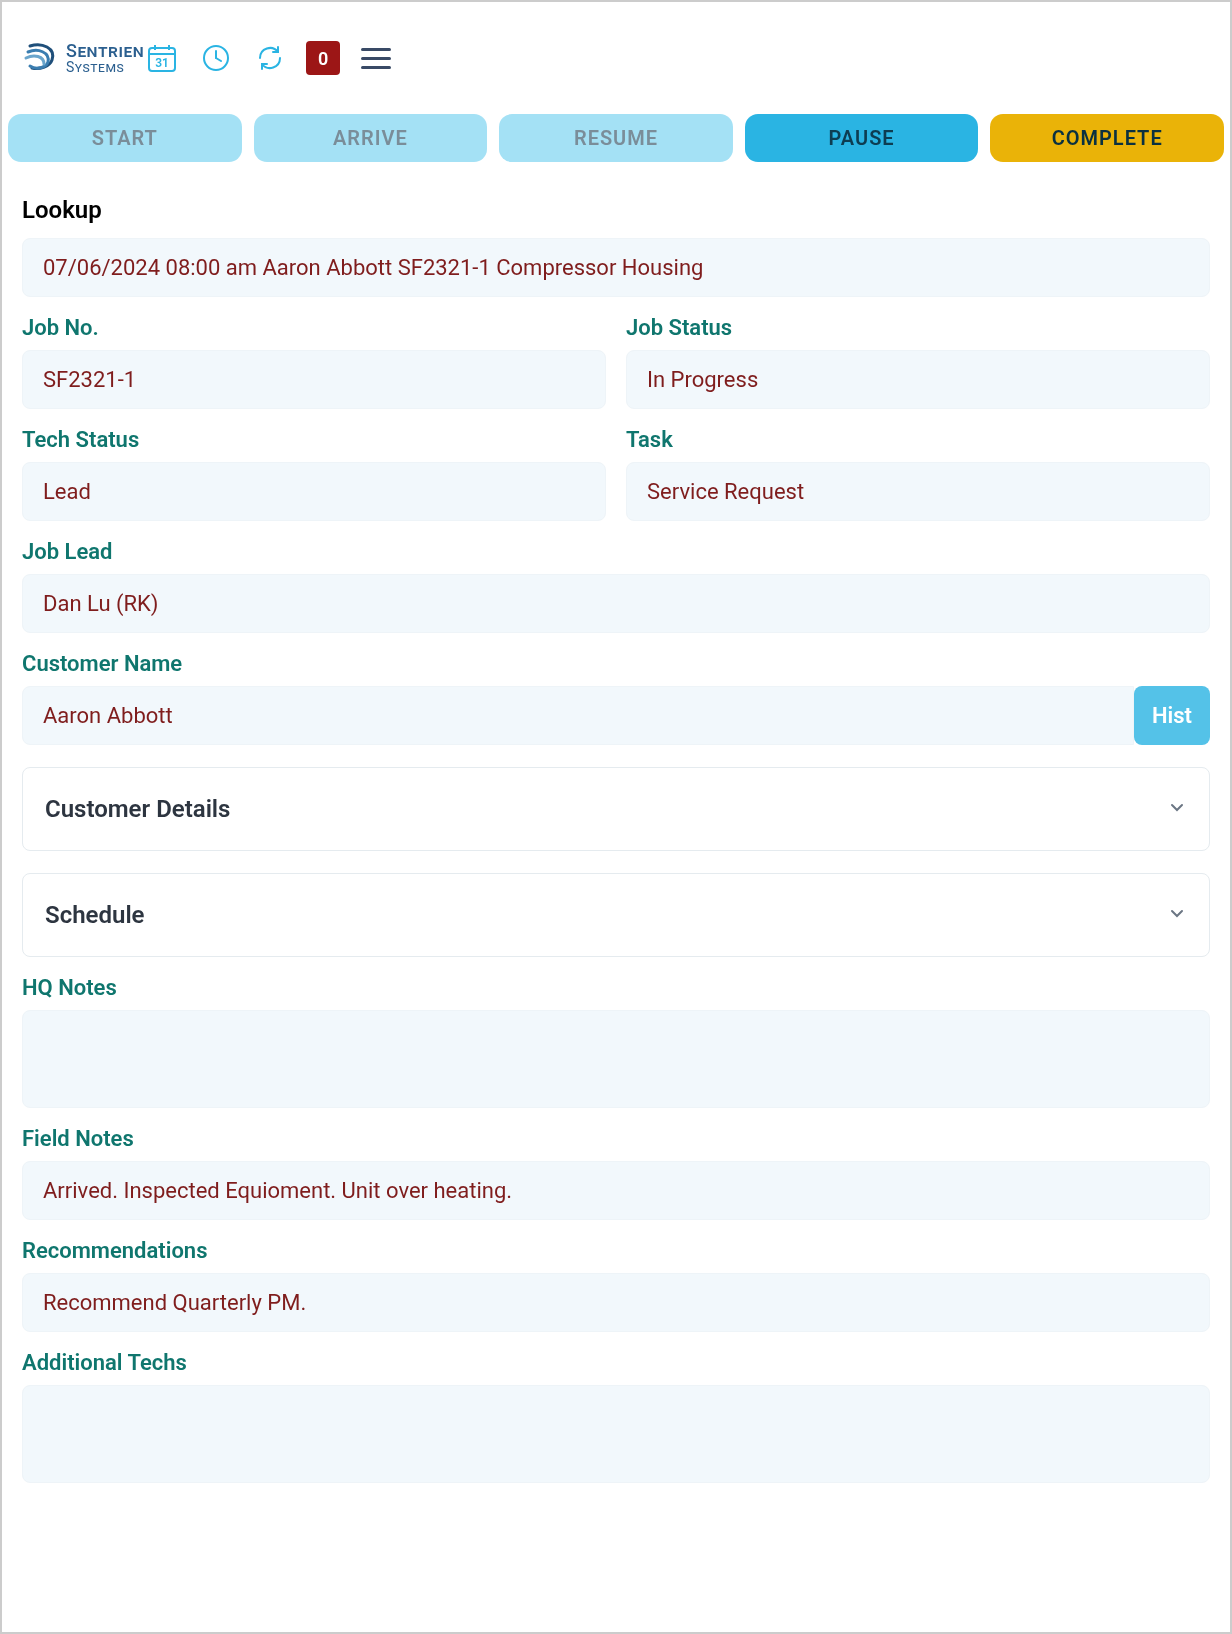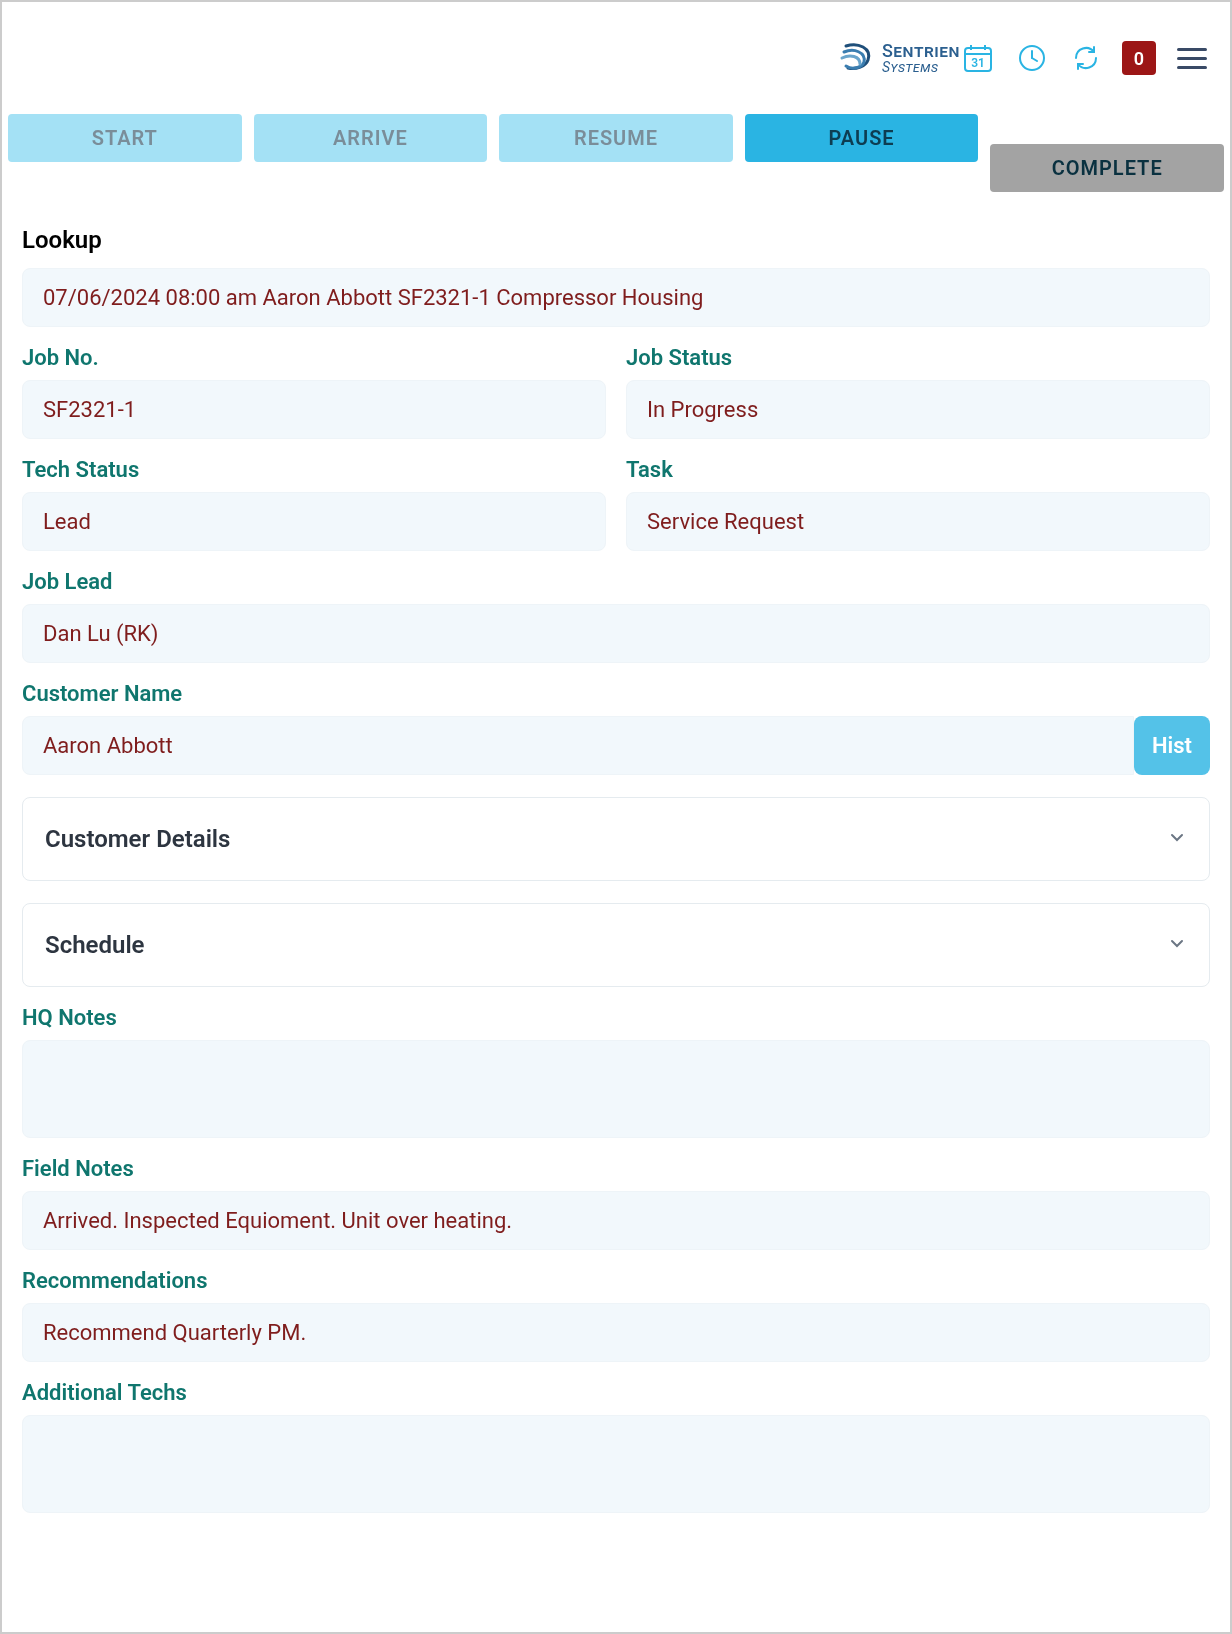--- a/index.html
+++ b/index.html
@@ -7,38 +7,38 @@
       font-family: -apple-system, BlinkMacSystemFont, "Segoe UI", Roboto, Arial, sans-serif;
       background: #fff;
       width: 1232px;
       height: 1634px;
       overflow: hidden;
       border: 2px solid #ccc;
     }
     .header {
       display: flex;
       align-items: center;
-      justify-content: flex-end;
+      justify-content: flex-start;
       padding: 18px 20px;
       height: 112px;
     }
     .logo-wrap {
       display: flex;
       align-items: center;
       gap: 8px;
     }
     .logo-swirl {
       width: 36px;
       height: 36px;
       position: relative;
     }
     .logo-swirl svg { width: 36px; height: 36px; }
     .logo-text { display: flex; flex-direction: column; line-height: 1; }
     .logo-top { font-size: 18px; font-weight: 500; color: #2b5f8f; letter-spacing: 0.5px; font-variant: small-caps; }
-    .logo-bot { font-size: 14px; font-weight: 400; color: #2b5f8f; letter-spacing: 0.5px; font-variant: small-caps; font-style: italic; }
+    .logo-bot { font-size: 14px; font-weight: 400; color: #2b5f8f; letter-spacing: 0.5px; font-variant: small-caps; }
     .header-icons {
       display: flex;
       align-items: center;
       gap: 18px;
     }
     .hicon { width: 36px; height: 36px; display: flex; align-items: center; justify-content: center; cursor: pointer; }
     .hicon svg { width: 32px; height: 32px; }
     .badge {
       background: #9c1616;
       color: #fff;
@@ -57,26 +57,26 @@
     .tabs { display: flex; padding: 0 6px 10px 6px; gap: 12px; }
     .tab {
       flex: 1;
       height: 48px;
       display: flex;
       align-items: center;
       justify-content: center;
       font-size: 20px;
       font-weight: 600;
       letter-spacing: 1px;
-      border-radius: 4px;
+      border-radius: 13px;
       cursor: pointer;
     }
     .tab-light { background: #a4e1f5; color: #7a8d99; }
     .tab-active { background: #2ab4e3; color: #0d3d52; }
-    .tab-complete { background: #a3a3a3; color: #0a3140; margin-top: 30px; }
+    .tab-complete { background: #eab308; color: #0a3140; }
 
     .content { padding: 6px 20px; }
     .section-label {
       font-size: 24px;
       font-weight: 600;
       color: #000000;
       margin: 18px 0 14px 0;
     }
     .row-label {
       font-size: 22px;

